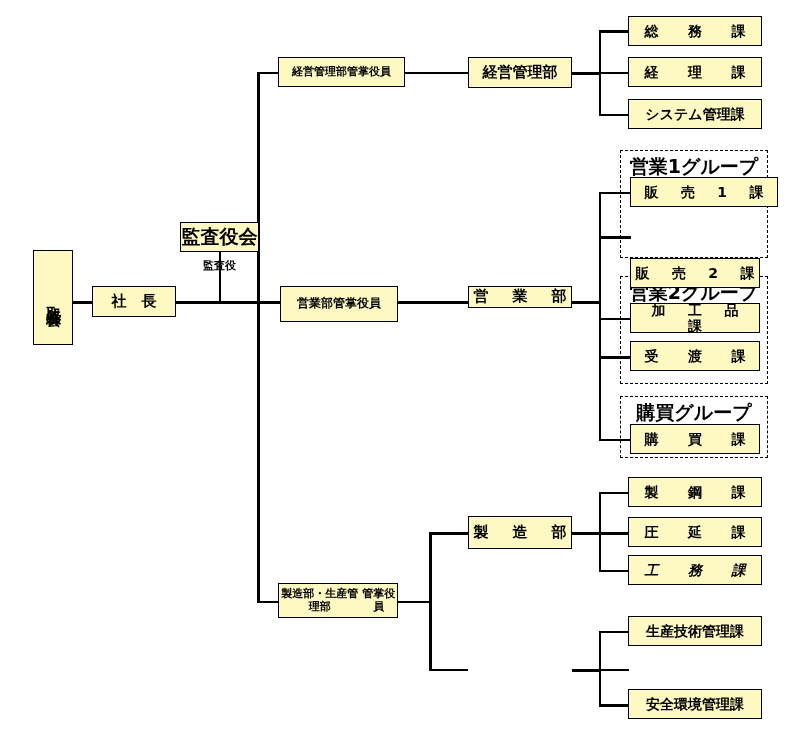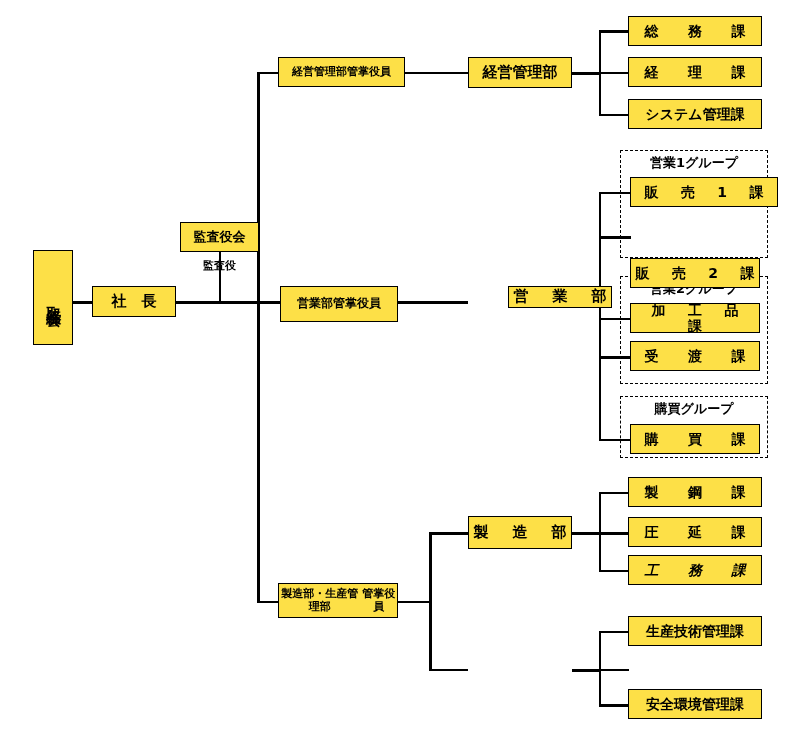--- a/index.html
+++ b/index.html
@@ -1,30 +1,30 @@
 <!DOCTYPE html>
 <html><head>
 <meta charset="utf-8">
 <style>
   html,body{margin:0;padding:0;background:#ffffff;}
   body{width:803px;height:736px;font-family:"DejaVu Sans","Liberation Sans",sans-serif;color:#000;}
   #chart{position:relative;width:803px;height:736px;overflow:hidden;}
-  .box{position:absolute;box-sizing:border-box;border:1.6px solid #000;background:#fde047;
+  .box{position:absolute;box-sizing:border-box;border:1.6px solid #000;background:#fef9c3;
        display:flex;align-items:center;justify-content:center;text-align:center;
        font-weight:bold;line-height:1.15;z-index:3;}
   .box.thin{border-width:1.2px;}
   .vert{writing-mode:vertical-rl;text-orientation:upright;letter-spacing:2px;}
   .dashgroup{position:absolute;box-sizing:border-box;border:1.5px dashed #000;background:transparent;z-index:2;}
   .grouplabel{position:absolute;text-align:center;font-weight:bold;z-index:3;white-space:nowrap;}
   .plain{position:absolute;text-align:center;font-weight:bold;z-index:3;white-space:nowrap;}
   .ln{position:absolute;background:#000;z-index:1;}
   .sp{letter-spacing:.55em;padding-left:.55em;}
   .sp2{letter-spacing:.3em;padding-left:.3em;}
   .sp3{letter-spacing:.12em;padding-left:.12em;}
-  .f15{font-size:15px;} .f14{font-size:14px;} .f13{font-size:13px;}
+  .f15{font-size:15px;} .f14{font-size:14px;} .f13{font-size:19px;}
   .f12{font-size:12px;} .f11{font-size:11px;}
 </style>
 </head>
 <body>
 
 <div id="chart">
 
   <div class="ln" style="left:73px;top:301px;width:19px;height:2.5px;"></div>
 
   <div class="ln" style="left:176px;top:301px;width:104px;height:2.5px;"></div>
@@ -85,21 +85,21 @@
   <div class="plain f11" style="left:180px;top:258px;width:79px;">監査役</div>
 
   <div class="box thin f11" style="left:278px;top:57px;width:127px;height:30px;">経営管理部管掌役員</div>
   <div class="box f15" style="left:468px;top:57px;width:104px;height:31px;">経営管理部</div>
 
   <div class="box thin f14 sp" style="left:628px;top:16px;width:134px;height:30px;">総　務　課</div>
   <div class="box thin f14 sp" style="left:628px;top:57px;width:134px;height:30px;">経　理　課</div>
   <div class="box thin f14" style="left:628px;top:99px;width:134px;height:30px;">システム管理課</div>
 
   <div class="box thin f12" style="left:280px;top:286px;width:118px;height:36px;">営業部管掌役員</div>
-  <div class="box f15 sp2" style="left:468px;top:286px;width:104px;height:22px;margin-left:40px;">営　業　部</div>
+  <div class="box f15 sp2" style="left:468px;top:286px;width:104px;height:22px;">営　業　部</div>
 
   <div class="box thin f14 sp2" style="left:630px;top:177px;width:148px;height:30px;">販　売　1　課</div>
   <div class="box thin f14 sp2" style="left:630px;top:221px;width:130px;height:30px;margin-top:37px;">販　売　2　課</div>
 
   <div class="box thin f14 sp2" style="left:630px;top:303px;width:130px;height:30px;">加　工　品　課</div>
   <div class="box thin f14 sp" style="left:630px;top:341px;width:130px;height:30px;">受　渡　課</div>
 
   <div class="box thin f14 sp" style="left:630px;top:424px;width:130px;height:30px;">購　買　課</div>
 
   <div class="box thin f11" style="left:278px;top:583px;width:120px;height:35px;flex-direction:row;">

